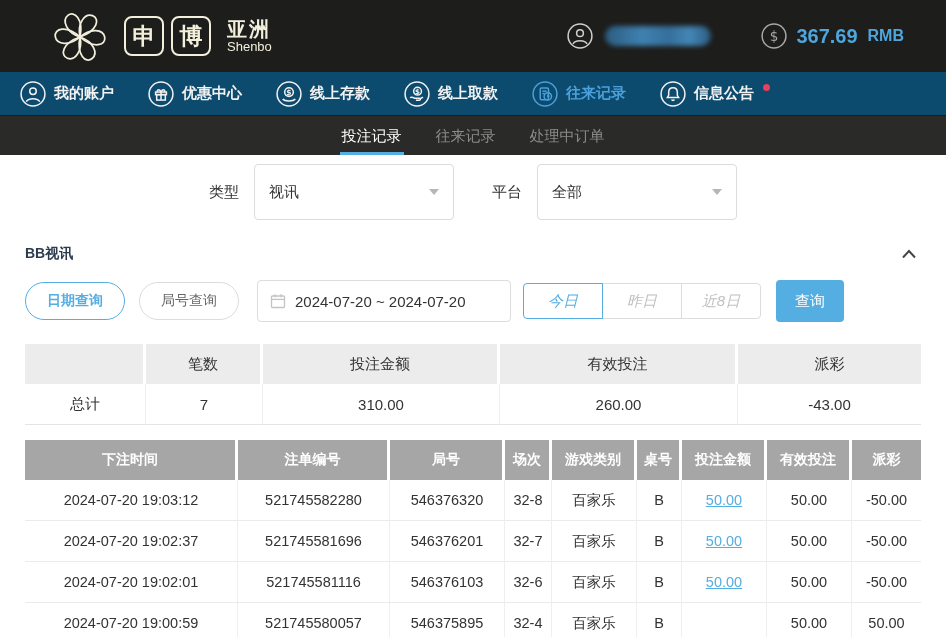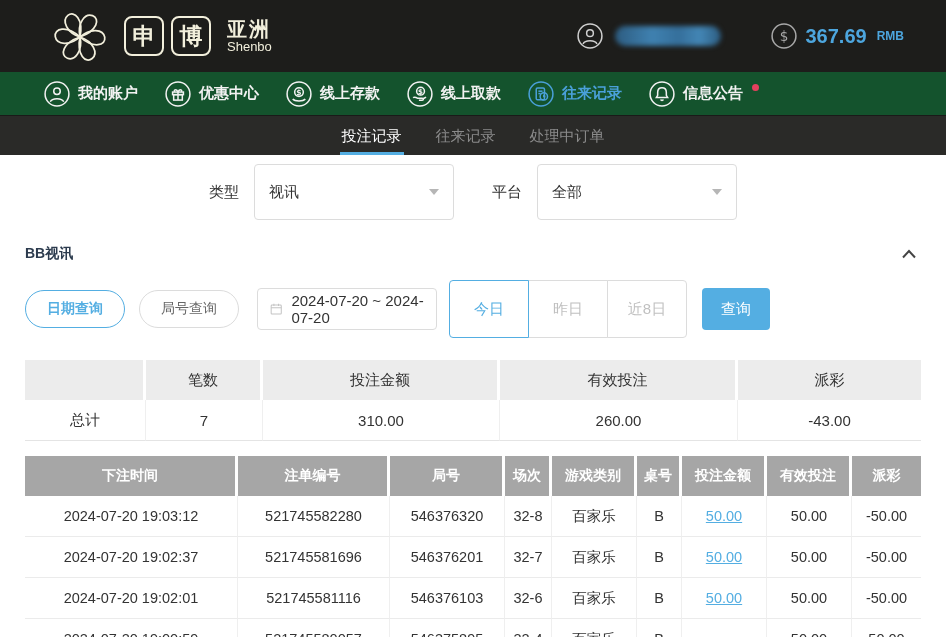--- a/index.html
+++ b/index.html
@@ -18,23 +18,23 @@
   .logo-region{display:flex;flex-direction:column;justify-content:center;margin-left:6px;line-height:1.05;}
   .logo-region .cn{color:#f2efdc;font-size:20px;letter-spacing:2px;font-weight:bold;}
   .logo-region .en{color:#f2efdc;font-size:13px;}
   .topbar-spacer{flex:1;}
   .user-chip{display:flex;align-items:center;gap:12px;margin-right:50px;}
   .blur-name{width:106px;height:20px;border-radius:10px;
     background:linear-gradient(90deg,#2d5c80,#3f81b0 35%,#356f9b 60%,#4386b5 80%,#2d5c80);
     filter:blur(2.5px);}
   .balance{display:flex;align-items:center;gap:9px;}
   .balance .amount{font-size:20px;font-weight:bold;}
-  .balance .cur{font-size:12px;font-weight:bold;margin-left:1px;}
-  
-  .mainnav{height:43px;background:#14532d;display:flex;align-items:center;padding-left:44px;gap:27px;box-sizing:border-box;}
+  .balance .cur{font-size:16px;font-weight:bold;margin-left:1px;}
+  
+  .mainnav{height:43px;background:#0c4a6e;display:flex;align-items:center;padding-left:20px;gap:34px;box-sizing:border-box;}
   .nav-item{display:flex;align-items:center;gap:8px;color:#f2f2f2;font-size:15px;font-weight:bold;cursor:pointer;position:relative;}
   .nav-item svg{display:block;}
   .nav-item.active{color:#4aa0d9;}
   .badge-dot{width:7px;height:7px;border-radius:50%;background:#e5405e;align-self:flex-start;margin:3px 0 0 1px;}
   
   .subtabs{height:40px;background:#2a2a28;display:flex;justify-content:center;gap:30px;box-sizing:border-box;border-top:1px solid #1a1a19;}
   .subtab{color:#8b8b8b;font-size:15px;padding:11px 2px 0 2px;box-sizing:border-box;border-bottom:3px solid transparent;cursor:pointer;}
   .subtab.active{color:#fff;border-bottom-color:#54aee2;}
   
   .content{padding:0 25px;box-sizing:border-box;}
@@ -47,25 +47,25 @@
   .section-head{margin-top:25px;display:flex;align-items:center;justify-content:space-between;}
   .section-title{font-size:14px;font-weight:bold;color:#2c3b4e;}
   .collapse-btn{cursor:pointer;padding:2px 4px;display:flex;}
   
   .query-row{margin-top:17px;display:flex;align-items:center;}
   .pill{height:38px;padding:0 21px;border-radius:19px;border:1px solid #dcdcdc;background:#fff;display:flex;align-items:center;
     font-size:14px;color:#666;cursor:pointer;box-sizing:border-box;}
   .pill.active{border-color:#54aee2;color:#54aee2;font-weight:bold;}
   .pill-date{margin-right:14px;}
   .pill-round{margin-right:18px;}
-  .date-input{width:180px;height:42px;border:1px solid #dcdcdc;border-radius:4px;display:flex;align-items:center;gap:9px;
+  .date-input{width:254px;height:42px;border:1px solid #dcdcdc;border-radius:4px;display:flex;align-items:center;gap:9px;
     padding:0 12px;box-sizing:border-box;font-size:15px;color:#333;margin-right:12px;background:#fff;cursor:pointer;}
   .range-group{display:flex;margin-right:15px;}
-  .range-btn{width:80px;height:58px;border:1px solid #dcdcdc;background:#fff;color:#c0c0c0;font-size:15px;display:flex;
-    align-items:center;justify-content:center;box-sizing:border-box;margin-left:-1px;cursor:pointer;}
+  .range-btn{width:80px;height:36px;border:1px solid #dcdcdc;background:#fff;color:#c0c0c0;font-size:15px;display:flex;
+    align-items:center;justify-content:center;box-sizing:border-box;margin-left:-1px;cursor:pointer;font-style:italic;}
   .range-btn:first-child{border-radius:4px 0 0 4px;margin-left:0;}
   .range-btn:last-child{border-radius:0 4px 4px 0;}
   .range-btn.active{border-color:#54aee2;color:#54aee2;z-index:1;position:relative;}
   .search-btn{width:68px;height:42px;background:#54aee2;border:none;border-radius:4px;color:#fff;font-size:15px;
     display:flex;align-items:center;justify-content:center;cursor:pointer;}
   
   table{border-collapse:separate;border-spacing:0;table-layout:fixed;width:896px;}
   .summary-table{margin-top:22px;}
   .summary-table th{background:#ececec;height:38px;font-size:15px;color:#333;font-weight:normal;text-align:center;}
   .summary-table th:not(:last-child){border-right:3px solid #fff;}

